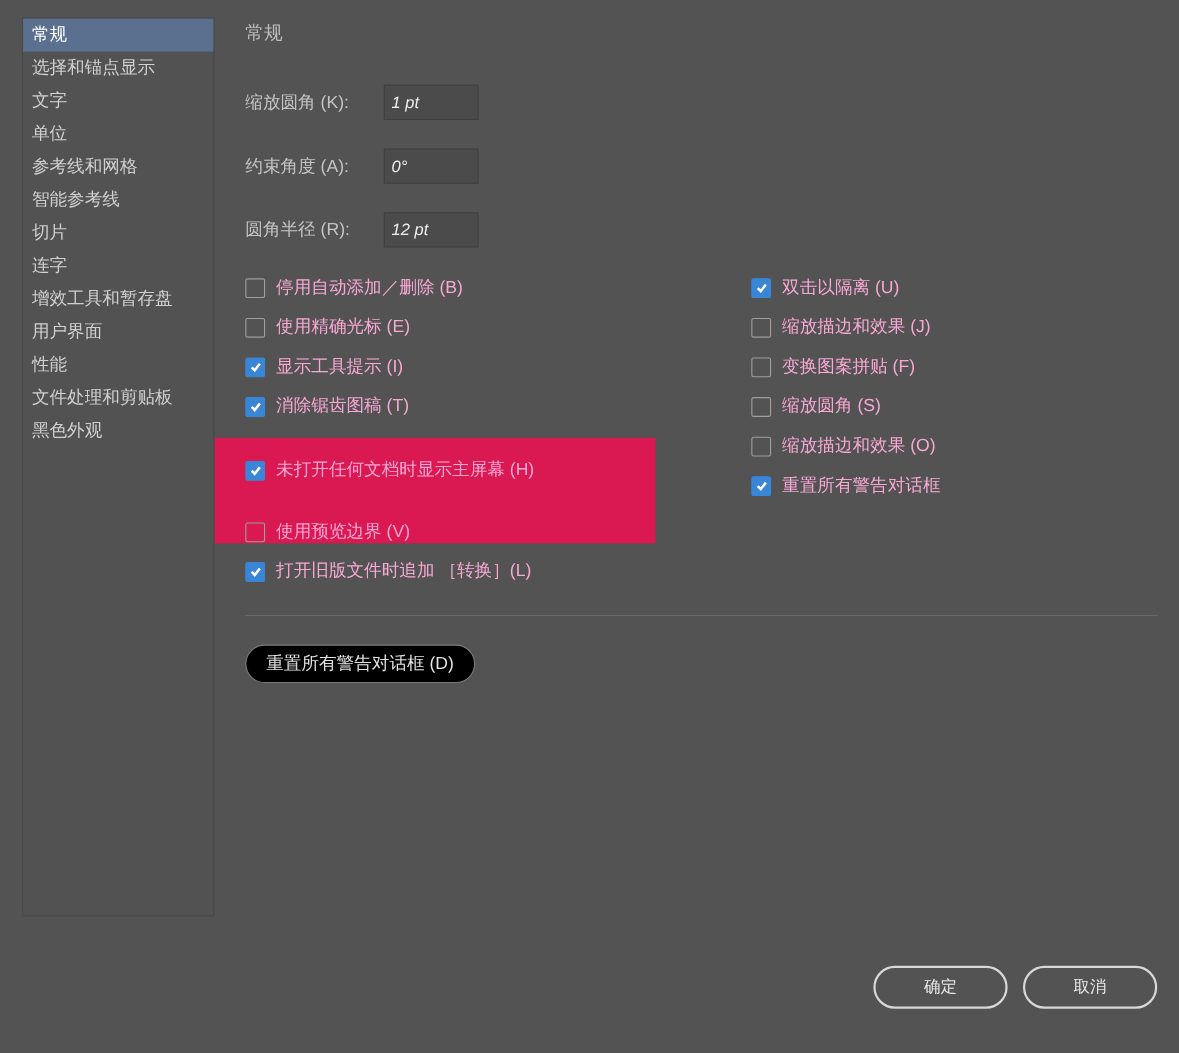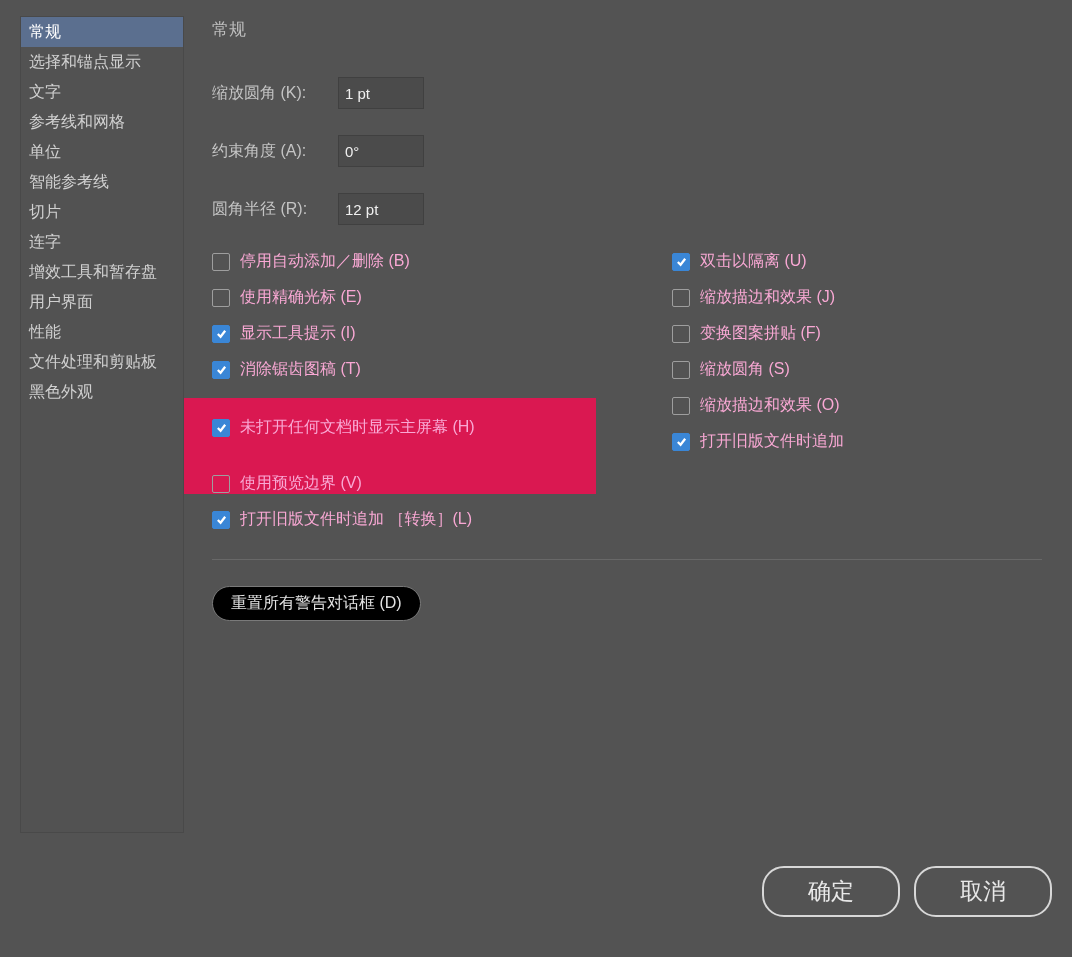--- a/index.html
+++ b/index.html
@@ -8,21 +8,21 @@
     width: 1072px;
     height: 957px;
     background: #535353;
     font-family: "Microsoft YaHei", "PingFang SC", "Hiragino Sans GB", sans-serif;
     color: #d0d0d0;
     font-size: 16px;
     overflow: hidden;
   }
   .container {
     display: flex;
-    padding: 16px 30px 0 20px;
+    padding: 16px 19px 0 20px;
     height: 100%;
     box-sizing: border-box;
   }
   .sidebar {
     width: 174px;
     background: #525252;
     border: 1px solid #494949;
     height: 815px;
     display: flex;
     flex-direction: column;
@@ -62,20 +62,21 @@
   }
   .param-input {
     width: 72px;
     height: 26px;
     background: #4b4b4b;
     border: 1px solid #404040;
     color: #efefef;
     font-size: 15px;
     padding: 2px 6px;
     font-family: inherit;
+    font-style: italic;
   }
   .checkbox-grid {
     display: flex;
     margin-top: 24px;
   }
   .col {
     display: flex;
     flex-direction: column;
   }
   .col-left { width: 460px; }
@@ -153,21 +154,21 @@
     right: 20px;
     display: flex;
     gap: 14px;
   }
   .footer-btn {
     background: transparent;
     border: 2px solid #d8d8d8;
     border-radius: 22px;
     color: #e8e8e8;
     padding: 8px 44px;
-    font-size: 23px;
+    font-size: 15px;
     cursor: pointer;
     font-family: inherit;
     min-width: 60px;
   }
   .gap-extra { height: 22px; }
   .partial-hidden {
     overflow: hidden;
     height: 6px;
     margin-bottom: 14px;
   }
@@ -175,22 +176,22 @@
 </head>
 <body>
 
 <div class="highlight-box"></div>
 
 <div class="container content-layer">
   <div class="sidebar" id="sidebar">
       <div class="sidebar-item selected">常规</div>
       <div class="sidebar-item">选择和锚点显示</div>
       <div class="sidebar-item">文字</div>
+      <div class="sidebar-item">单位</div>
       <div class="sidebar-item">参考线和网格</div>
-      <div class="sidebar-item">单位</div>
       <div class="sidebar-item">智能参考线</div>
       <div class="sidebar-item">切片</div>
       <div class="sidebar-item">连字</div>
       <div class="sidebar-item">增效工具和暂存盘</div>
       <div class="sidebar-item">用户界面</div>
       <div class="sidebar-item">性能</div>
       <div class="sidebar-item">文件处理和剪贴板</div>
       <div class="sidebar-item">黑色外观</div>
     </div>
 
@@ -283,21 +284,21 @@
           <div class="check-row">
             <span class="chk"></span>
             <span class="check-label">缩放描边和效果 (O)</span>
           </div>
           <div class="check-row">
             <span class="chk checked">
               <svg viewBox="0 0 12 12">
                 <polyline points="2,6.5 5,9.5 10,3"></polyline>
               </svg>
             </span>
-            <span class="check-label">打开旧版文件时追加</span>
+            <span class="check-label">重置所有警告对话框</span>
           </div>
         </div>
     </div>
 
     <hr class="hr">
 
     <button class="reset-btn">重置所有警告对话框 (D)</button>
   </div>
 </div>
 

